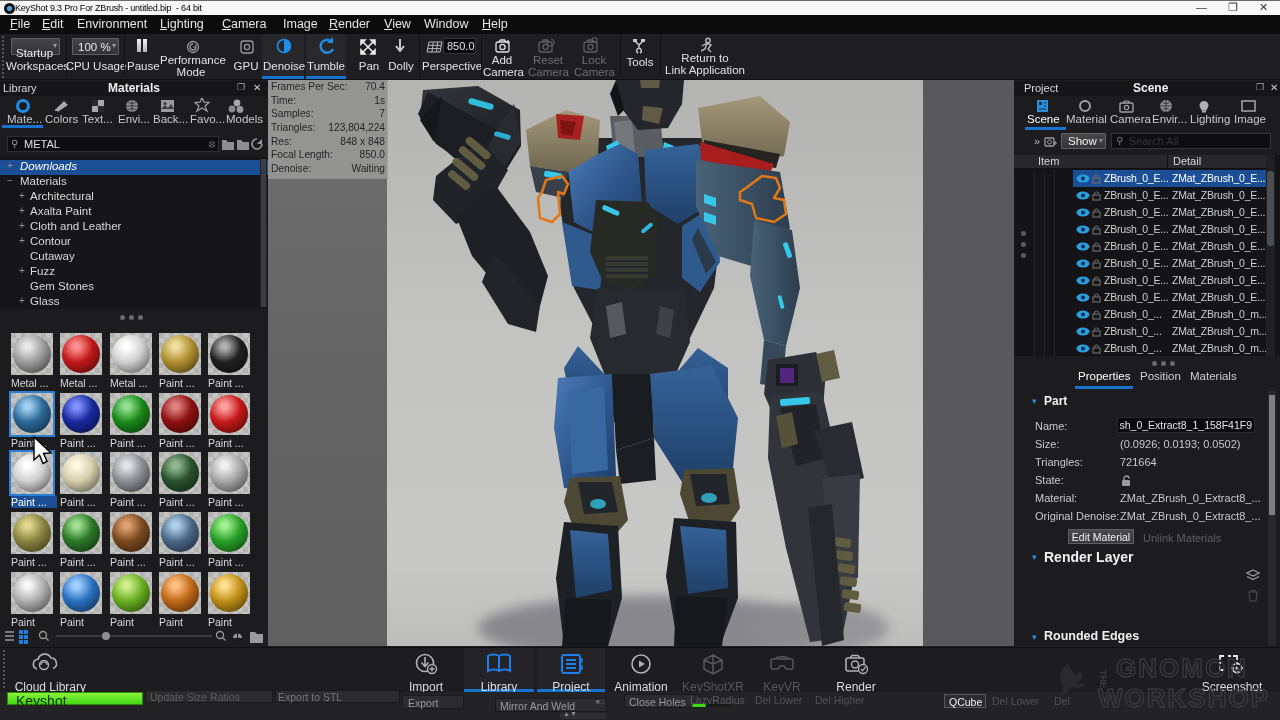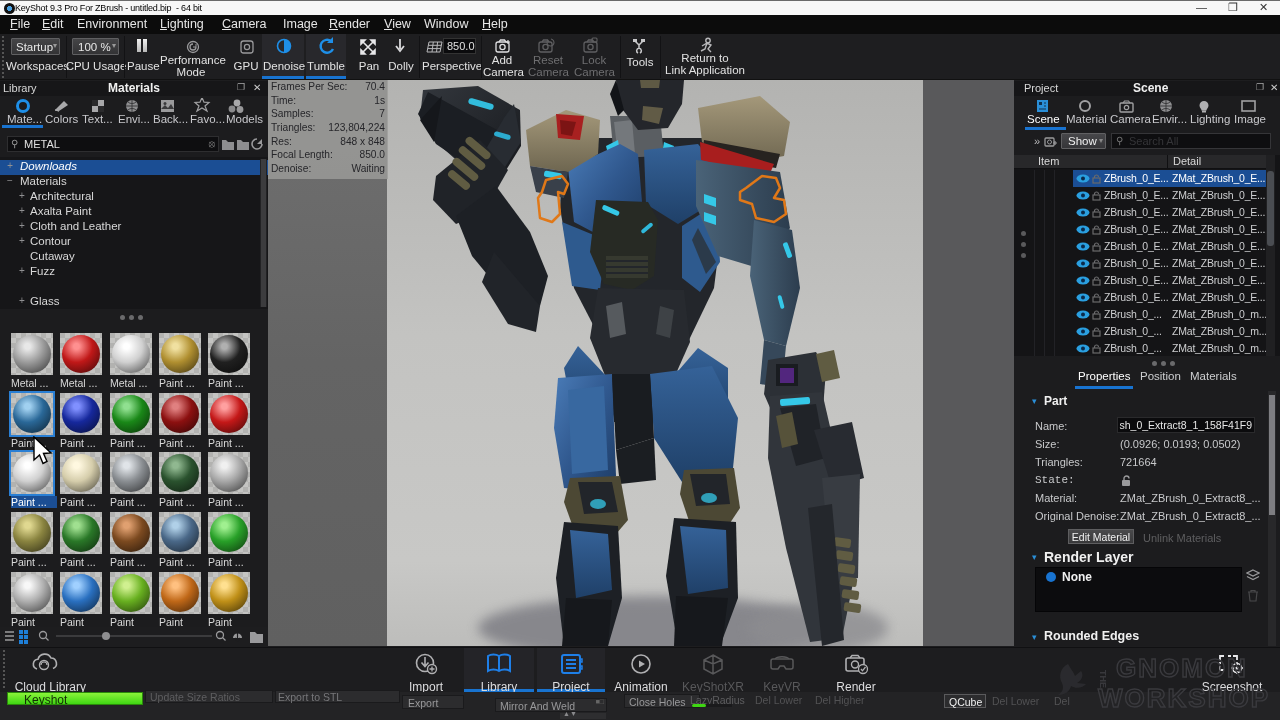--- a/index.html
+++ b/index.html
@@ -70,21 +70,21 @@
   <span style="left:283px">Image</span>
   <span style="left:329px"><u>R</u>ender</span>
   <span style="left:384px"><u>V</u>iew</span>
   <span style="left:424px">Window</span>
   <span style="left:482px"><u>H</u>elp</span>
 </div>
 
 <div id="toolbar">
   <div style="position:absolute;left:2px;top:2px;width:2px;height:42px;background-image:repeating-linear-gradient(#555 0 2px, transparent 2px 4px);"></div>
   <div class="dropbox" style="left:11px;top:4px;width:49px;height:17px;">
-        <span style="position:absolute;left:4px;top:2px;">Startup</span>
+        <span style="position:absolute;left:4px;top:8px;">Startup</span>
         <span style="position:absolute;right:2px;top:2px;color:#999;font-size:8px;">▾</span>
       </div>
   <div class="tlabel" style="left:6px;top:26px;width:60px;">Workspaces</div>
   <div class="tsep" style="left:66px;"></div>
   <div class="dropbox" style="left:72px;top:4px;width:47px;height:17px;">
         <span style="position:absolute;left:5px;top:2px;">100 %</span>
         <span style="position:absolute;right:2px;top:2px;color:#999;font-size:8px;">▾</span>
       </div>
   <div class="tlabel" style="left:64px;top:26px;width:64px;white-space:nowrap;">CPU Usage</div>
   <div class="tsep" style="left:124px;"></div>
@@ -237,20 +237,23 @@
     <div class="treerow" style="top:78px;">
           <span class="plus" style="position:absolute;left:19px;">+</span>
           <span style="position:absolute;left:30px;">Contour</span>
         </div>
     <div class="treerow" style="top:93px;">
           <span style="position:absolute;left:30px;">Cutaway</span>
         </div>
     <div class="treerow" style="top:108px;">
           <span class="plus" style="position:absolute;left:19px;">+</span>
           <span style="position:absolute;left:30px;">Fuzz</span>
+        </div>
+    <div class="treerow" style="top:123px;">
+          <span style="position:absolute;left:30px;">Gem Stones</span>
         </div>
     <div class="treerow" style="top:138px;">
           <span class="plus" style="position:absolute;left:19px;">+</span>
           <span style="position:absolute;left:30px;">Glass</span>
         </div>
     <div class="abs" style="right:1px;top:2px;width:7px;height:148px;background:#222224;">
           <div class="abs" style="left:1px;top:0;width:5px;height:148px;background:#3c3c3e;"></div>
         </div>
   </div>
   <div class="abs" style="left:120px;top:234px;width:30px;height:6px;">
@@ -824,37 +827,33 @@
     <span class="abs" style="left:18px;top:5px;color:#2a8fd8;font-size:9px;">▾</span>
     <span class="abs" style="left:30px;top:3px;font-weight:bold;font-size:12px;color:#f0f0f0;">Part</span>
     <span class="abs" style="left:21px;top:29px;">Name:</span>
     <div class="abs" style="left:103px;top:26px;width:138px;height:16px;background:#0b0b0d;border:1px solid #2a2a2c;overflow:hidden;">
           <span style="position:absolute;right:2px;top:1px;color:#e6e6e6;font-size:10.5px;white-space:nowrap;">sh_0_Extract8_1_158F41F9</span>
         </div>
     <span class="abs" style="left:21px;top:47px;">Size:</span>
         <span class="abs" style="left:106px;top:47px;">(0.0926; 0.0193; 0.0502)</span>
     <span class="abs" style="left:21px;top:65px;">Triangles:</span>
         <span class="abs" style="left:106px;top:65px;">721664</span>
-    <span class="abs" style="left:21px;top:83px;font-family:Liberation Mono, monospace;">State:</span>
+    <span class="abs" style="left:21px;top:83px;">State:</span>
     <svg class="abs" style="left:107px;top:84px;" width="11" height="12" viewBox="0 0 11 12">
           <rect x="1" y="5" width="8" height="6" rx="1" fill="#9a9a9c"></rect>
           <path d="M3 5 v-1.5 a2.5 2.5 0 0 1 5 0" fill="none" stroke="#9a9a9c" stroke-width="1.4"></path>
         </svg>
     <span class="abs" style="left:21px;top:101px;">Material:</span>
         <span class="abs" style="left:106px;top:101px;">ZMat_ZBrush_0_Extract8_...</span>
     <span class="abs" style="left:21px;top:119px;">Original Denoise:</span>
         <span class="abs" style="left:106px;top:119px;">ZMat_ZBrush_0_Extract8_...</span>
     <div class="abs" style="left:54px;top:138px;width:66px;height:15px;background:linear-gradient(#4a4a4c,#38383a);border:1px solid #5e5e60;text-align:center;color:#f0f0f0;font-size:10.5px;padding-top:1px;white-space:nowrap;">Edit Material</div>
     <span class="abs" style="left:129px;top:141px;color:#5e5e60;">Unlink Materials</span>
     <span class="abs" style="left:18px;top:161px;color:#2a8fd8;font-size:9px;">▾</span>
     <span class="abs" style="left:30px;top:158px;font-weight:bold;font-size:14px;color:#f0f0f0;">Render Layer</span>
-    <div class="abs" style="left:21px;top:176px;width:207px;height:45px;background:#0c0c0e;border:1px solid #050507;">
-      <span style="position:absolute;left:10px;top:4px;width:10px;height:10px;border-radius:50%;background:#1873d0;"></span>
-      <span style="position:absolute;left:26px;top:2px;font-weight:bold;font-size:12px;color:#f0f0f0;">None</span>
-    </div>
     <svg class="abs" style="left:232px;top:178px;" width="14" height="13" viewBox="0 0 14 13">
           <path d="M7 1 l6 3 -6 3 -6-3 z" fill="none" stroke="#9a9a9c" stroke-width="1.2"></path>
           <path d="M1 7.5 l6 3 6-3" fill="none" stroke="#9a9a9c" stroke-width="1.2"></path>
         </svg>
     <svg class="abs" style="left:233px;top:198px;" width="12" height="13" viewBox="0 0 12 13">
           <path d="M2 3 h8 l-1 9 h-6 z M1 3 h10 M4 3 v-1.5 h4 v1.5" fill="none" stroke="#48484a" stroke-width="1.2"></path>
         </svg>
     <span class="abs" style="left:18px;top:241px;color:#2a8fd8;font-size:9px;">▾</span>
     <span class="abs" style="left:30px;top:238px;font-weight:bold;font-size:12.5px;color:#f0f0f0;">Rounded Edges</span>
   </div>
@@ -941,21 +940,21 @@
           </g>
           <circle cx="22" cy="16" r="4.5" fill="none" stroke="#e8e8ea" stroke-width="1.6"></circle>
           <circle cx="22" cy="16" r="1.6" fill="#e8e8ea"></circle>
           <path d="M22 10 v3 M22 19 v3 M16 16 h3 M25 16 h3" stroke="#e8e8ea" stroke-width="1.4"></path>
         </svg>
     <div style="margin-top:1px;">Screenshot</div>
   </div>
 </div>
 <div id="sliver">
   <div style="position:absolute;left:7px;top:0px;width:136px;height:13px;background:linear-gradient(#8af33a,#3fd613);border:1px solid #2a8a0a;">
-        <span style="position:absolute;left:16px;top:0px;font-size:12px;color:#143005;">Keyshot</span>
+        <span style="position:absolute;left:8px;top:0px;font-size:14px;color:#143005;">Keyshot</span>
       </div>
   <div class="zbtn" style="left:145px;top:-2px;width:128px;height:13px;color:#5e5e60;">
         <span style="position:absolute;left:4px;top:0;">Update Size Ratios</span>
       </div>
   <div class="zbtn" style="left:275px;top:-2px;width:125px;height:13px;">
         <span style="position:absolute;left:2px;top:0;">Export to STL</span>
       </div>
   <div class="zbtn" style="left:402px;top:3px;width:62px;height:14px;color:#98989a;">
         <span style="position:absolute;left:5px;top:1px;">Export</span>
       </div>

